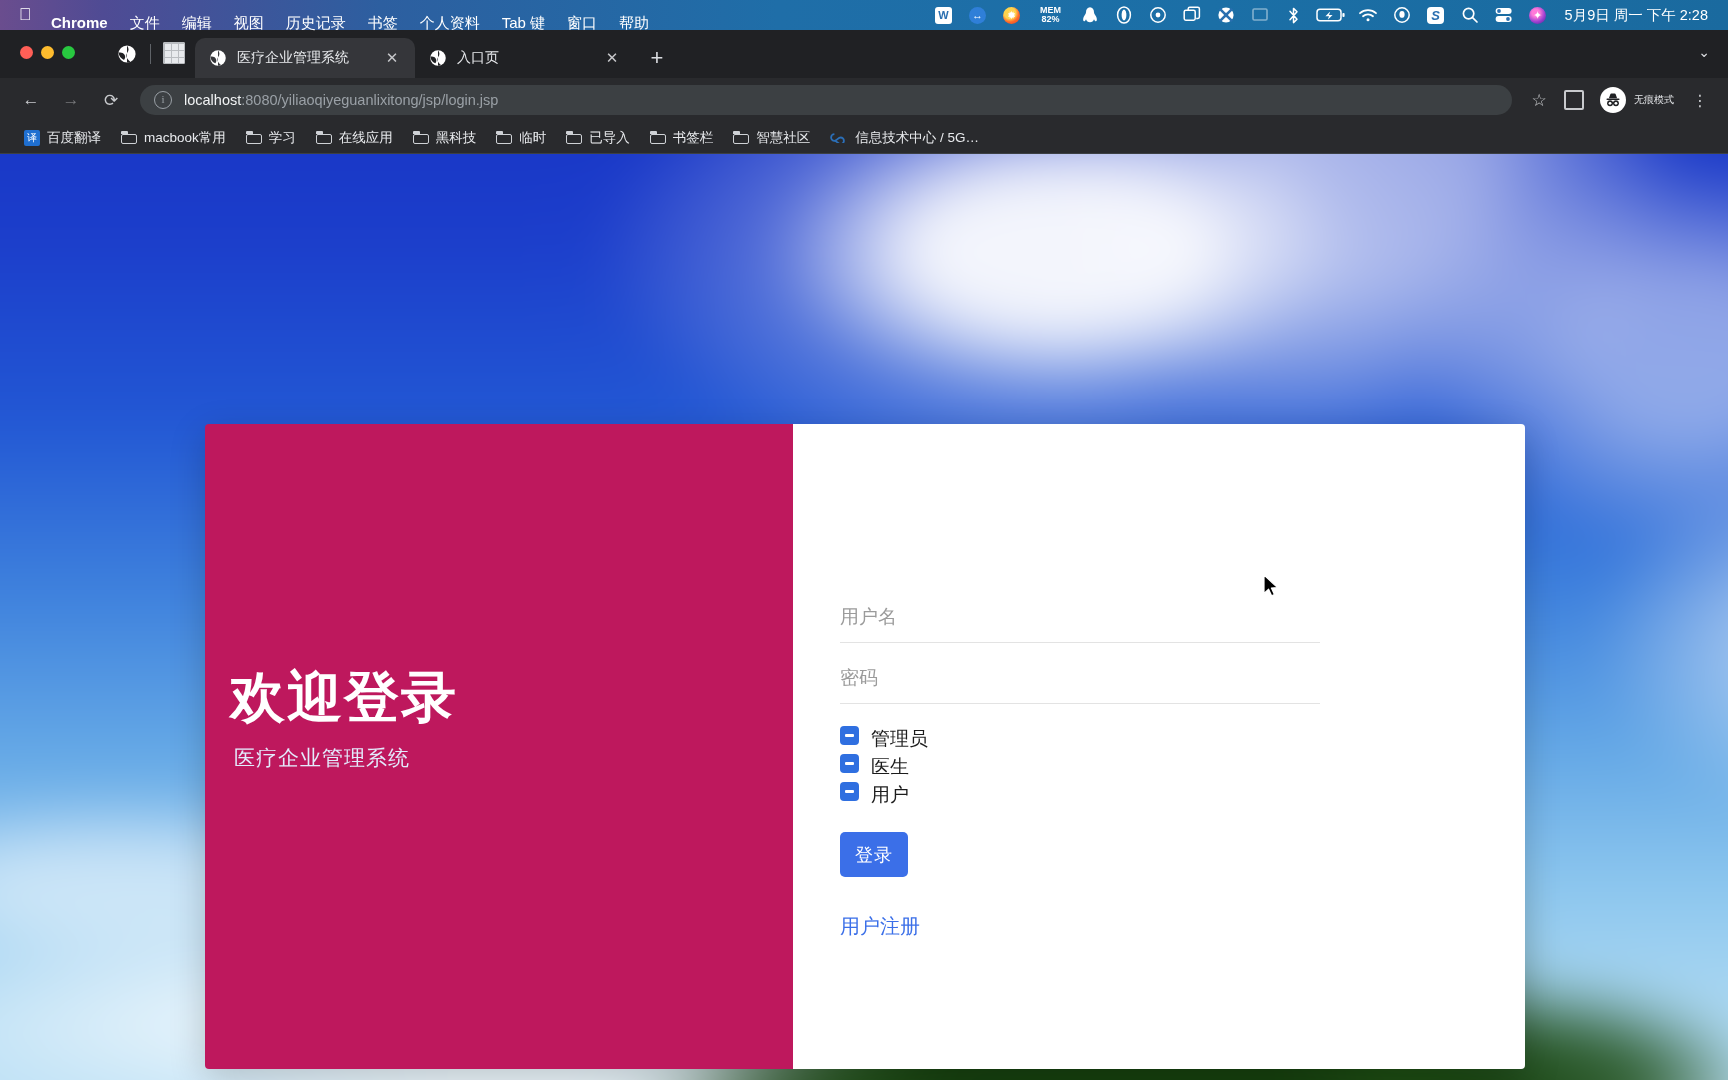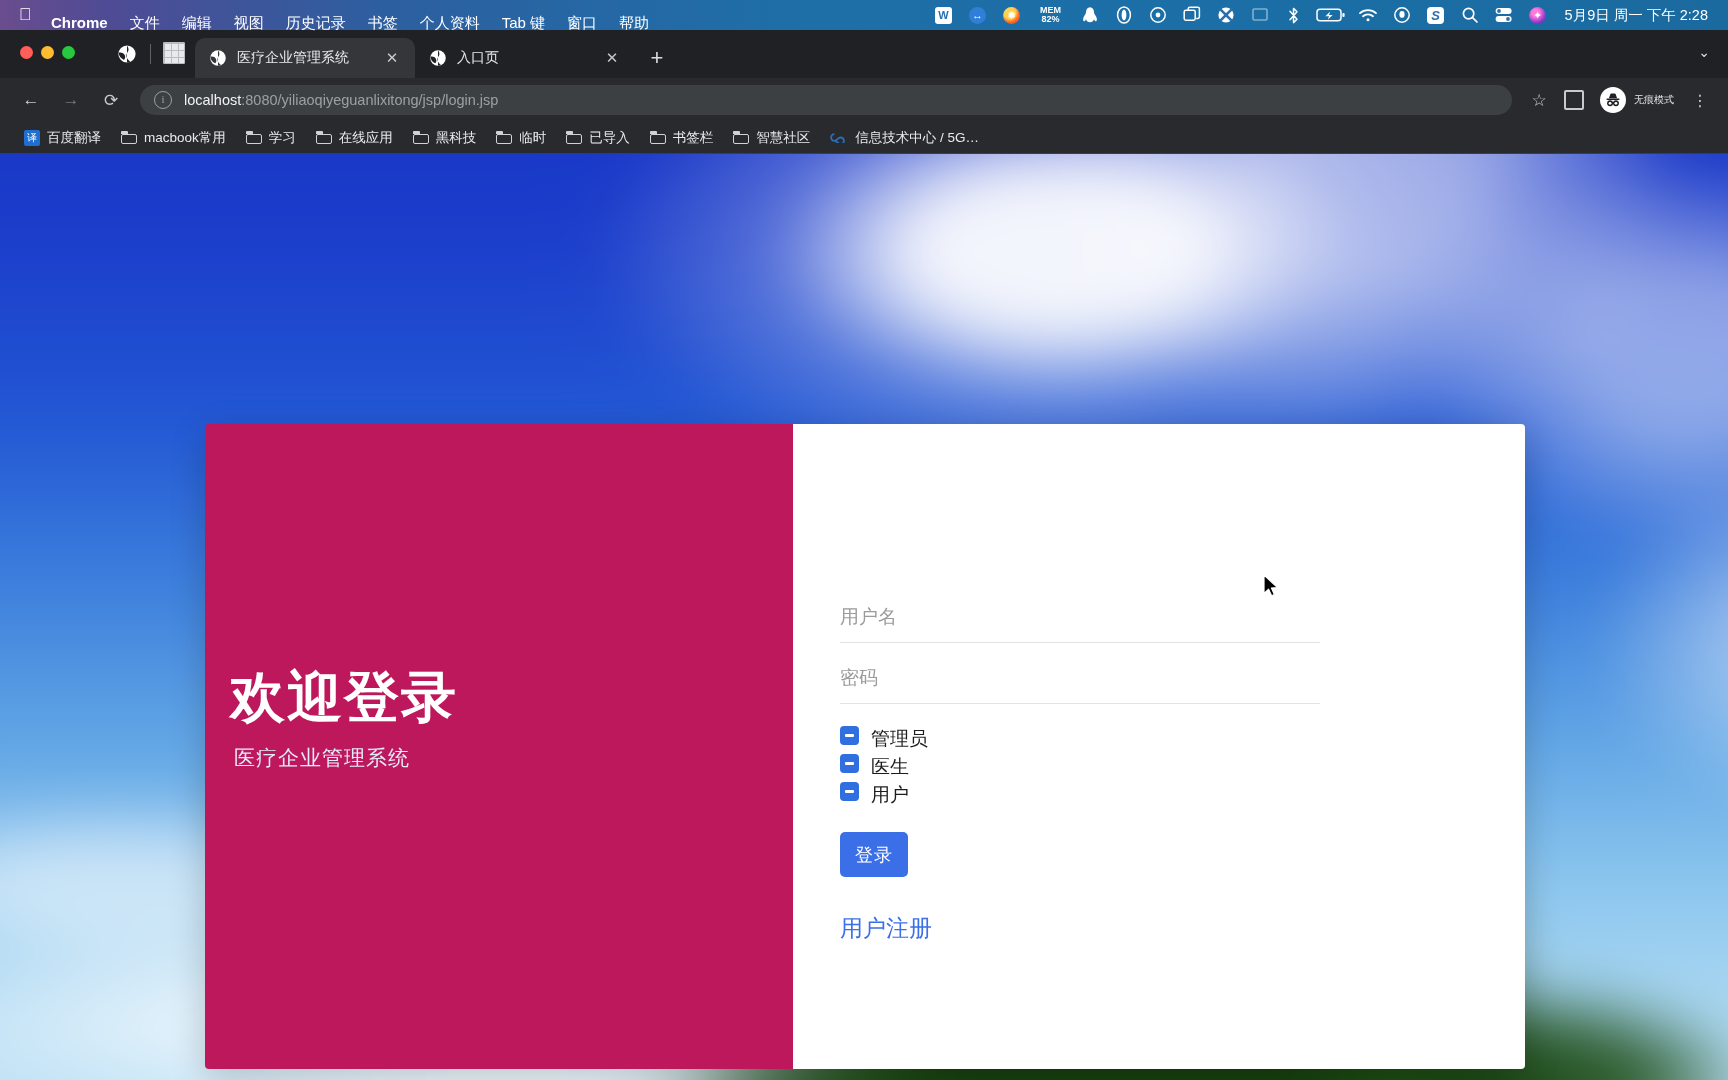--- a/index.html
+++ b/index.html
@@ -295,21 +295,21 @@
     margin-top: 22px;
     width: 68px; height: 45px;
     background: #3b6fe8; color: #ffffff;
     border: none; border-radius: 5px;
     font-size: 18px; letter-spacing: 1px;
     font-family: "Liberation Sans", sans-serif;
     display: flex; align-items: center; justify-content: center;
   }
   #register-link {
     display: inline-block; margin-top: 36px;
-    color: #3b6fe8; font-size: 23px; text-decoration: none;
+    color: #3b6fe8; font-size: 20px; text-decoration: none;
   }
 
   
   #cursor {
     position: absolute; left: 1263px; top: 420px;
     width: 18px; height: 26px; z-index: 30;
     pointer-events: none;
   }
 </style>
 </head>

